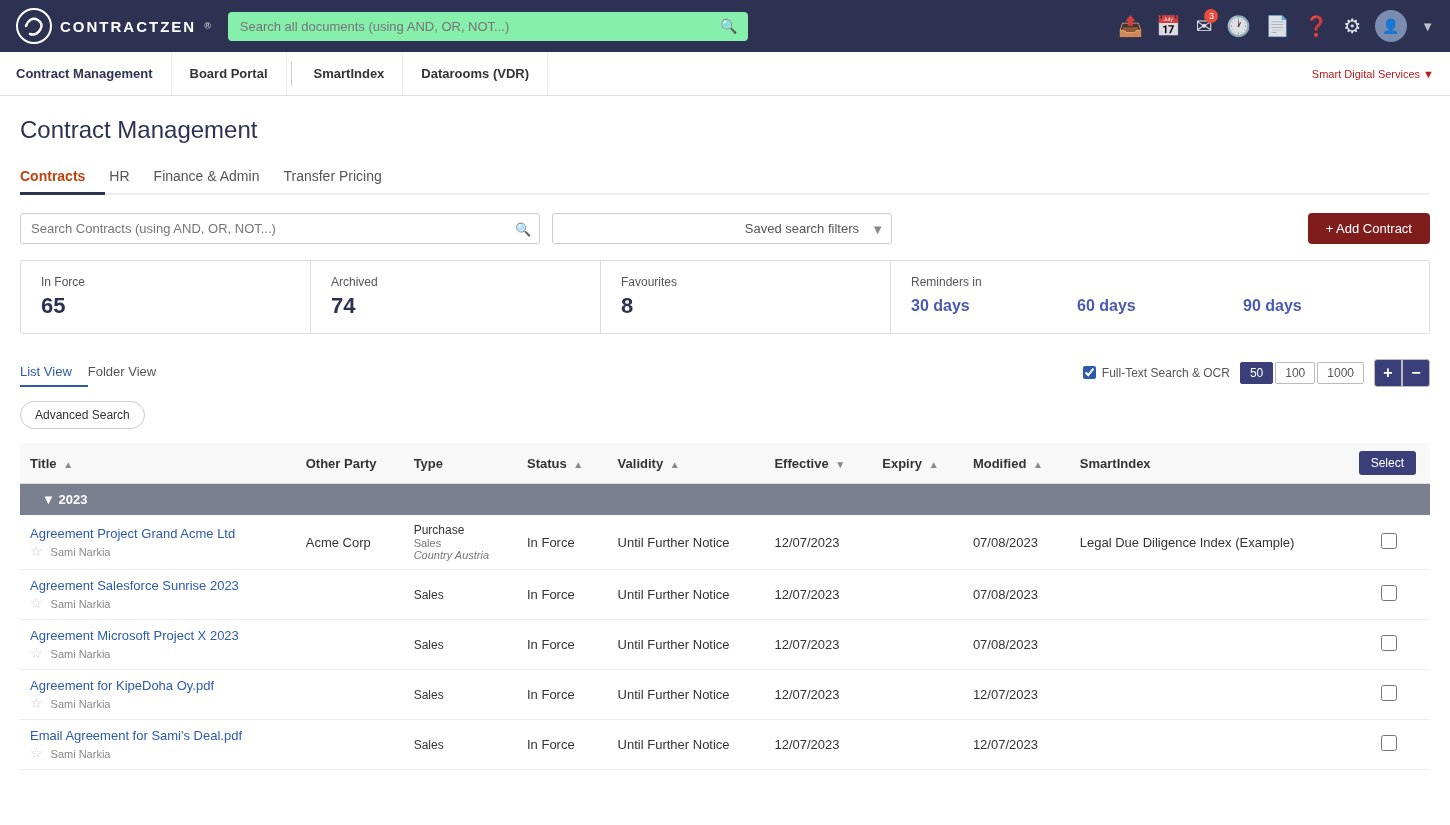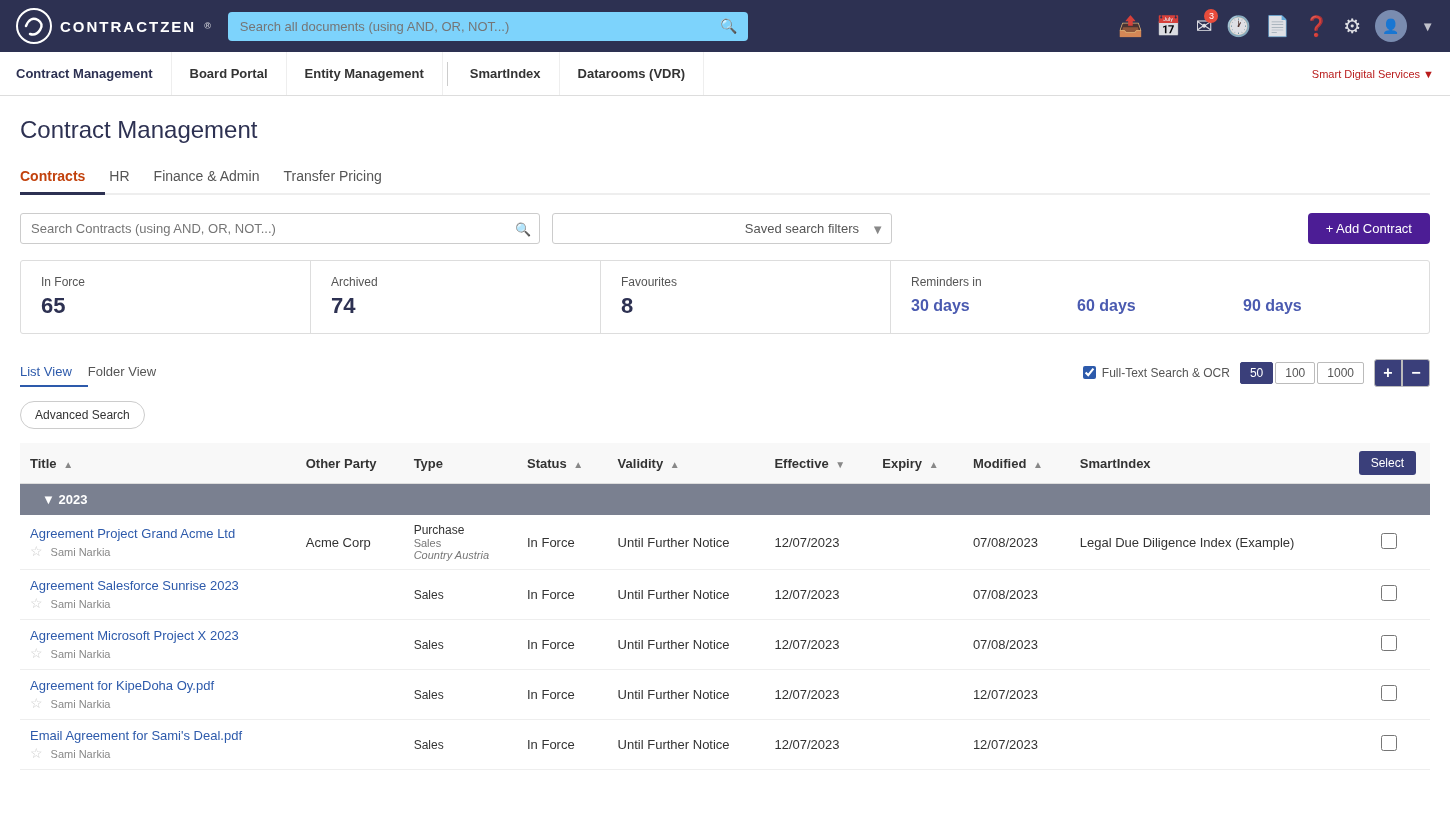--- a/index.html
+++ b/index.html
@@ -31,21 +31,21 @@
       flex: 1;
       max-width: 520px;
       position: relative;
     }
     .search-bar input {
       width: 100%;
       padding: 7px 36px 7px 12px;
       border-radius: 4px;
       border: none;
       font-size: 13px;
-      background: #7dd3fc;
+      background: #86efac;
       color: #555;
     }
     .search-bar-icon {
       position: absolute;
       right: 10px;
       top: 50%;
       transform: translateY(-50%);
       color: #888;
       font-size: 14px;
     }
@@ -211,21 +211,21 @@
     .saved-search-arrow {
       position: absolute;
       right: 8px;
       top: 50%;
       transform: translateY(-50%);
       color: #888;
       pointer-events: none;
     }
     .add-contract-btn {
       margin-left: auto;
-      background: #4c1d95;
+      background: #7f1d1d;
       color: white;
       border: none;
       padding: 8px 18px;
       border-radius: 4px;
       font-size: 13px;
       cursor: pointer;
       display: flex;
       align-items: center;
       gap: 6px;
       font-weight: 500;
@@ -483,21 +483,20 @@
     <span class="nav-icon">⚙</span>
     <div class="avatar">👤</div>
     <span style="color:rgba(255,255,255,0.7);">▼</span>
   </div>
 </div>
 
 <div class="main-nav">
   <div class="main-nav-items">
     <div class="main-nav-item active">Contract Management</div>
     <div class="main-nav-item">Board Portal</div>
-    <div class="main-nav-item">Entity Management</div>
     <div style="width:1px;height:24px;background:#ccc;margin:0 4px;"></div>
     <div class="main-nav-item">SmartIndex</div>
     <div class="main-nav-item">Datarooms (VDR)</div>
   </div>
   <div class="main-nav-right">
     Smart Digital Services ▼
   </div>
 </div>
 
 <div class="page">

